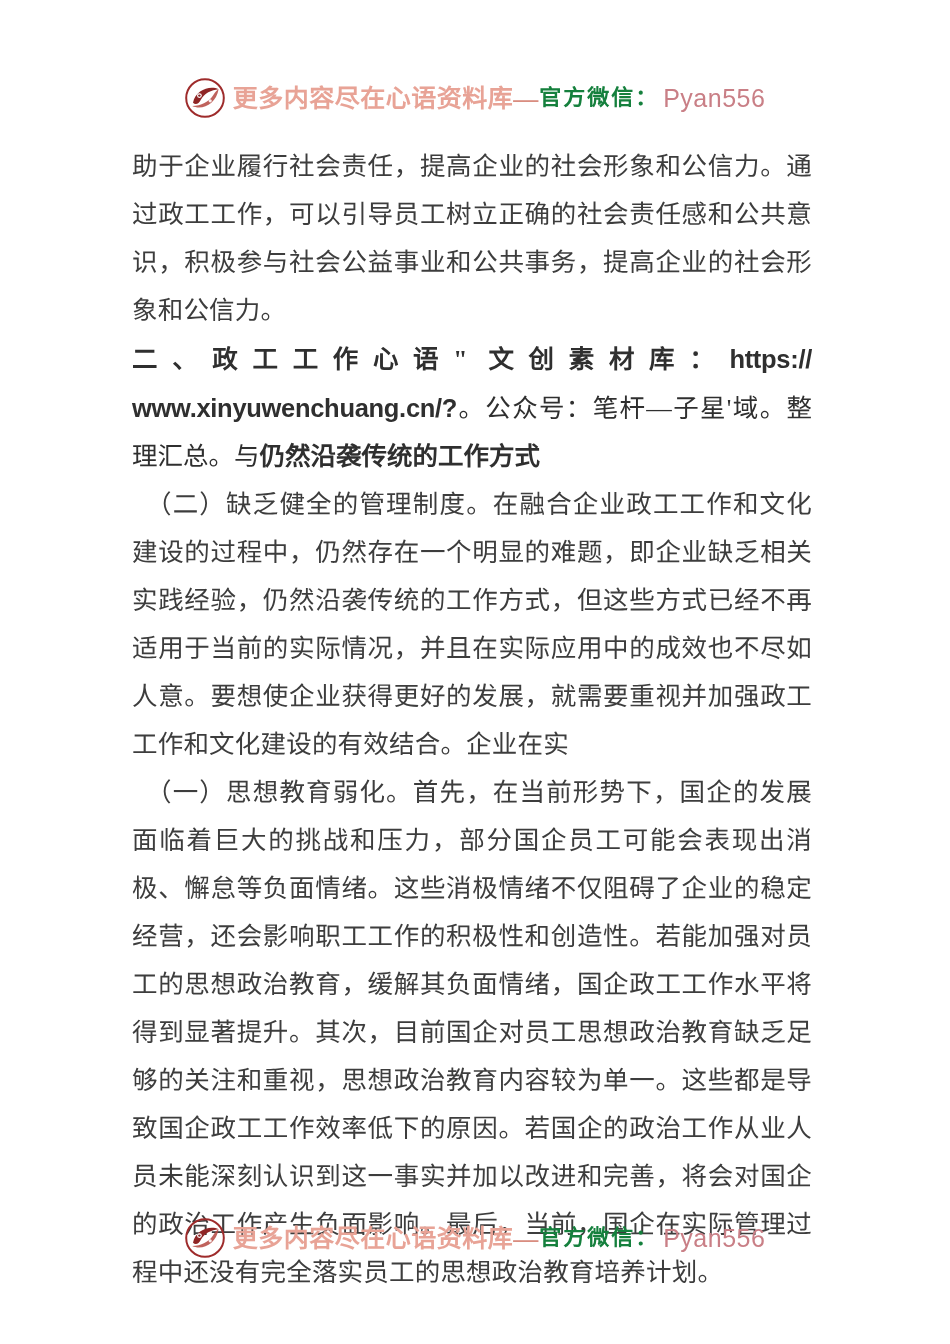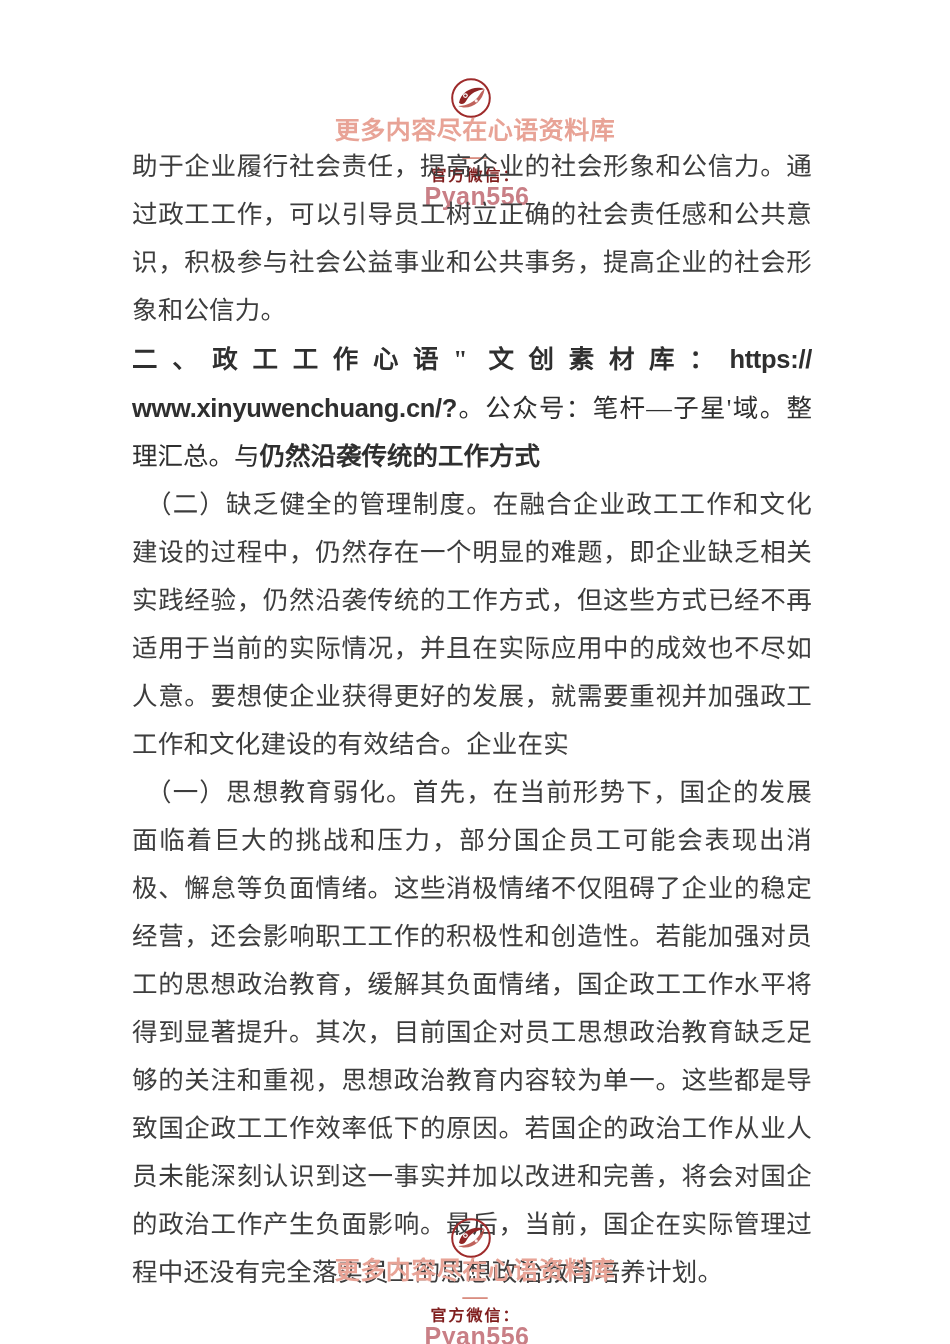--- a/index.html
+++ b/index.html
@@ -29,21 +29,20 @@
   .watermark {
     position: absolute;
     left: 0;
     width: 950px;
     display: flex;
     align-items: center;
     justify-content: center;
     gap: 0;
     white-space: nowrap;
     user-select: none;
-    flex-direction: column;
   }
   .watermark.top    { top: 78px; }
   .watermark.bottom { top: 1218px; }
 
   .wm-logo {
     width: 40px;
     height: 40px;
     flex: 0 0 40px;
     margin-right: 8px;
     position: relative;
@@ -60,31 +59,31 @@
   }
   .wm-text-dash {
     font-family: "Liberation Serif", "DejaVu Serif", serif;
     font-size: 25px;
     font-weight: 700;
     color: #d98d80;
     line-height: 1;
   }
   .wm-text-wechat {
     font-family: "Liberation Serif", "DejaVu Serif", serif;
-    font-size: 16px;
+    font-size: 22px;
     font-weight: 700;
-    color: #7f1d1d;
+    color: #15803d;
     letter-spacing: 2px;
     line-height: 1;
     margin-left: 1px;
   }
   .wm-text-id {
     font-family: "Liberation Sans", "DejaVu Sans", sans-serif;
     font-size: 25px;
-    font-weight: 700;
+    font-weight: 400;
     color: #c97f86;
     letter-spacing: 0.5px;
     line-height: 1;
     margin-left: 4px;
   }
 
   
   .content {
     position: absolute;
     left: 132px;

